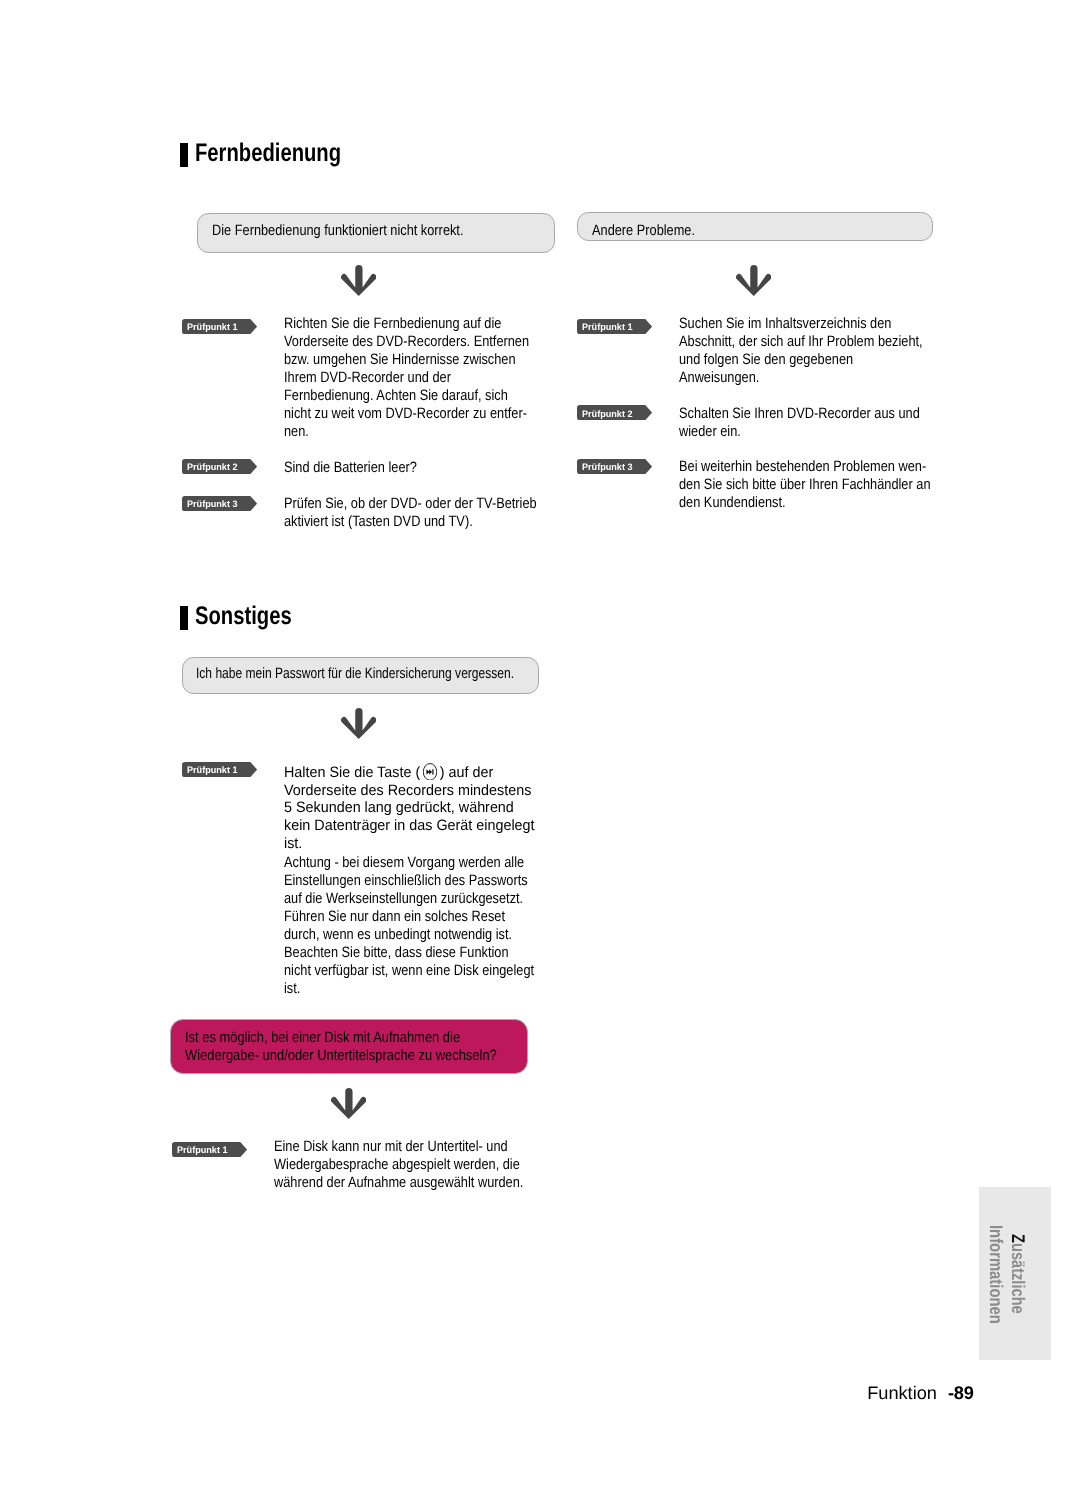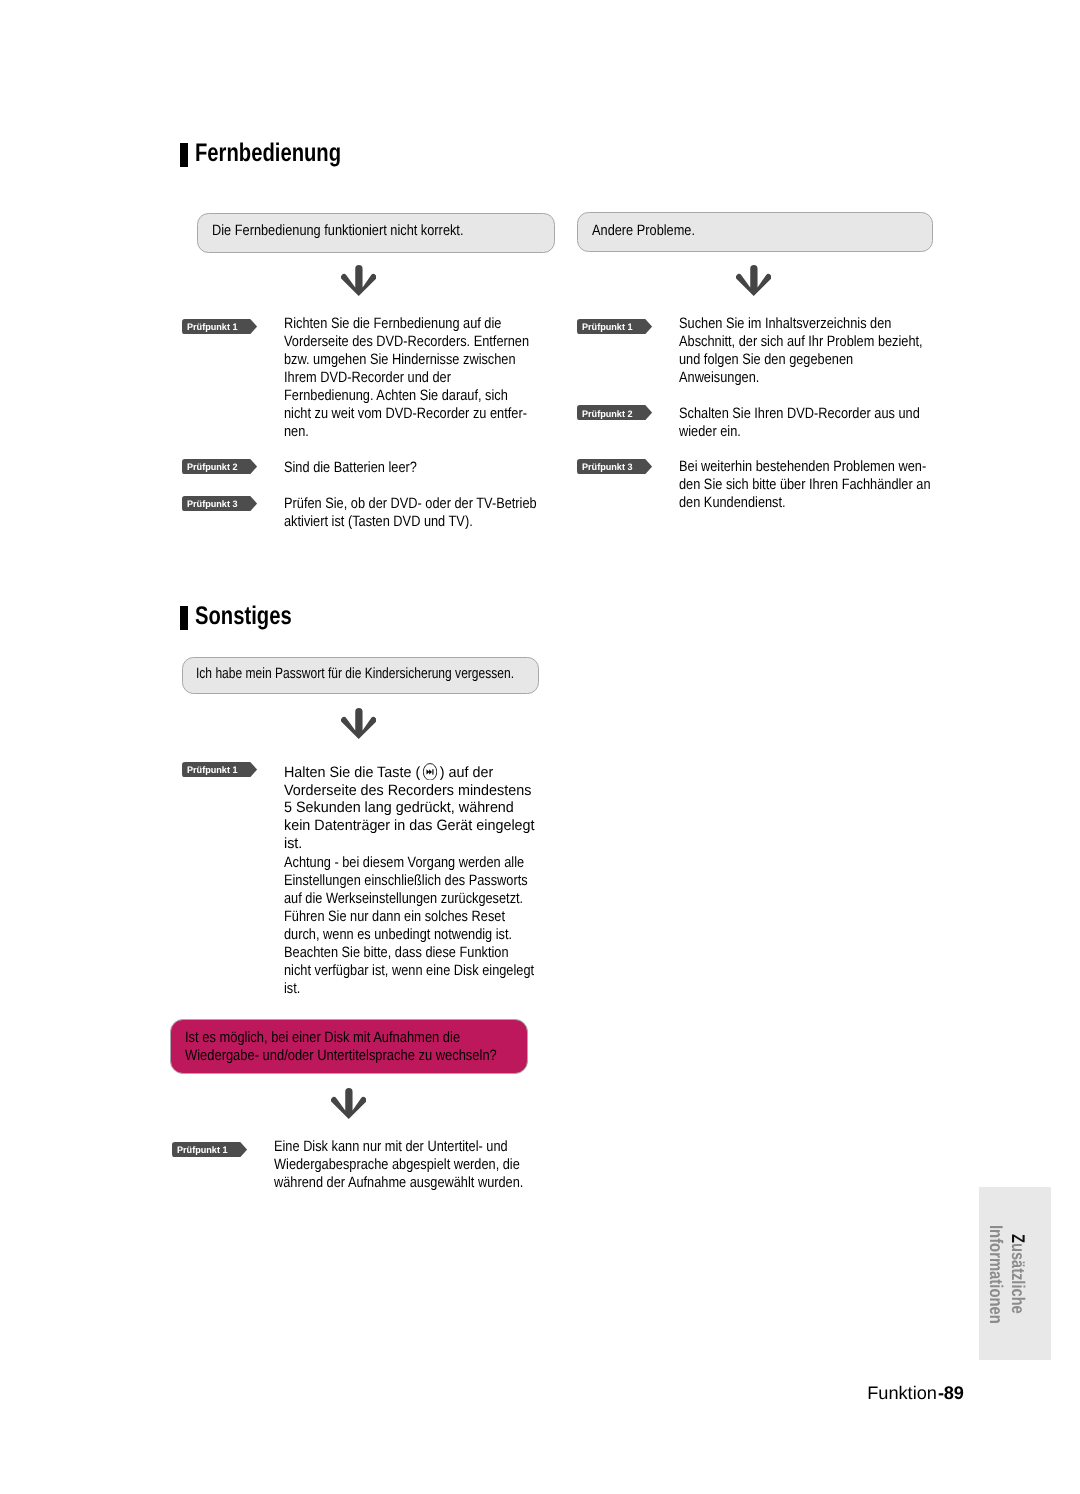--- a/index.html
+++ b/index.html
@@ -45,21 +45,21 @@
   
   .sidetab{position:absolute;background:#e8e8e8;}
   .sidetab-label{position:absolute;transform-origin:0 0;white-space:nowrap;
                  font-size:18.4px;font-weight:bold;line-height:18.4px;}
   .sidetab-label .z{color:#111;}
   .sidetab-label .rest{color:#8c8c8c;}
 
   
   .footer{position:absolute;font-size:18.2px;color:#000;white-space:nowrap;
           transform:scaleX(1.0);transform-origin:0 0;}
-  .footer .pg{font-weight:bold;letter-spacing:-0.2px;margin-left:1px;}
+  .footer .pg{font-weight:bold;letter-spacing:-0.2px;margin-left:11px;}
 </style>
 </head>
 <body>
 
 <svg width="0" height="0" style="position:absolute" aria-hidden="true">
  <defs>
   <symbol id="sym-arrow" viewBox="0 0 35.4 31.1">
     <path fill="currentColor" d="M14.25 3.65 A3.65 3.65 0 0 1 21.55 3.65 L21.55 22.39 L30.19 9.89 A3.05 3.05 0 0 1 34.51 14.21 L17.70 31.01 L0.89 14.21 A3.05 3.05 0 0 1 5.21 9.89 L14.25 22.39 Z"></path>
   </symbol>
   <symbol id="sym-tag" viewBox="0 0 75.2 15.2">
@@ -100,21 +100,21 @@
   <div class="ans" style="left:267.8px;top:458.8px;">Sind die Batterien leer?</div>
 
   <div class="tag" style="left:165.7px;top:495.8px;color:#4d4d4d;">
     <svg class="tag-shape" width="75.2" height="15.2">
         <use href="#sym-tag"></use>
       </svg>
     <span class="tag-label">Prüfpunkt 3</span>
   </div>
   <div class="ans" style="left:267.8px;top:495.2px;"><span class="l">Prüfen Sie, ob der DVD- oder der TV-Betrieb</span><span class="l">aktiviert ist (Tasten DVD und TV).</span></div>
 
-  <div class="qbox" style="left: 561.2px; top: 212.4px; width: 356.2px; height: 40px; background: rgb(231, 231, 231); border-color: rgb(168, 168, 168);">
+  <div class="qbox" style="left: 561.2px; top: 212.4px; width: 356.2px; height: 29px; background: rgb(231, 231, 231); border-color: rgb(168, 168, 168);">
     <span class="qbox-text" style="top:6.4px;">Andere Probleme.</span>
   </div>
 
   <svg class="arrow" style="left:719.9px;top:265px;color:#454545;" width="35.4" height="31.1">
       <use href="#sym-arrow"></use>
     </svg>
 
   <div class="tag" style="left:561.2px;top:318.6px;color:#4d4d4d;">
     <svg class="tag-shape" width="75.2" height="15.2">
         <use href="#sym-tag"></use>

